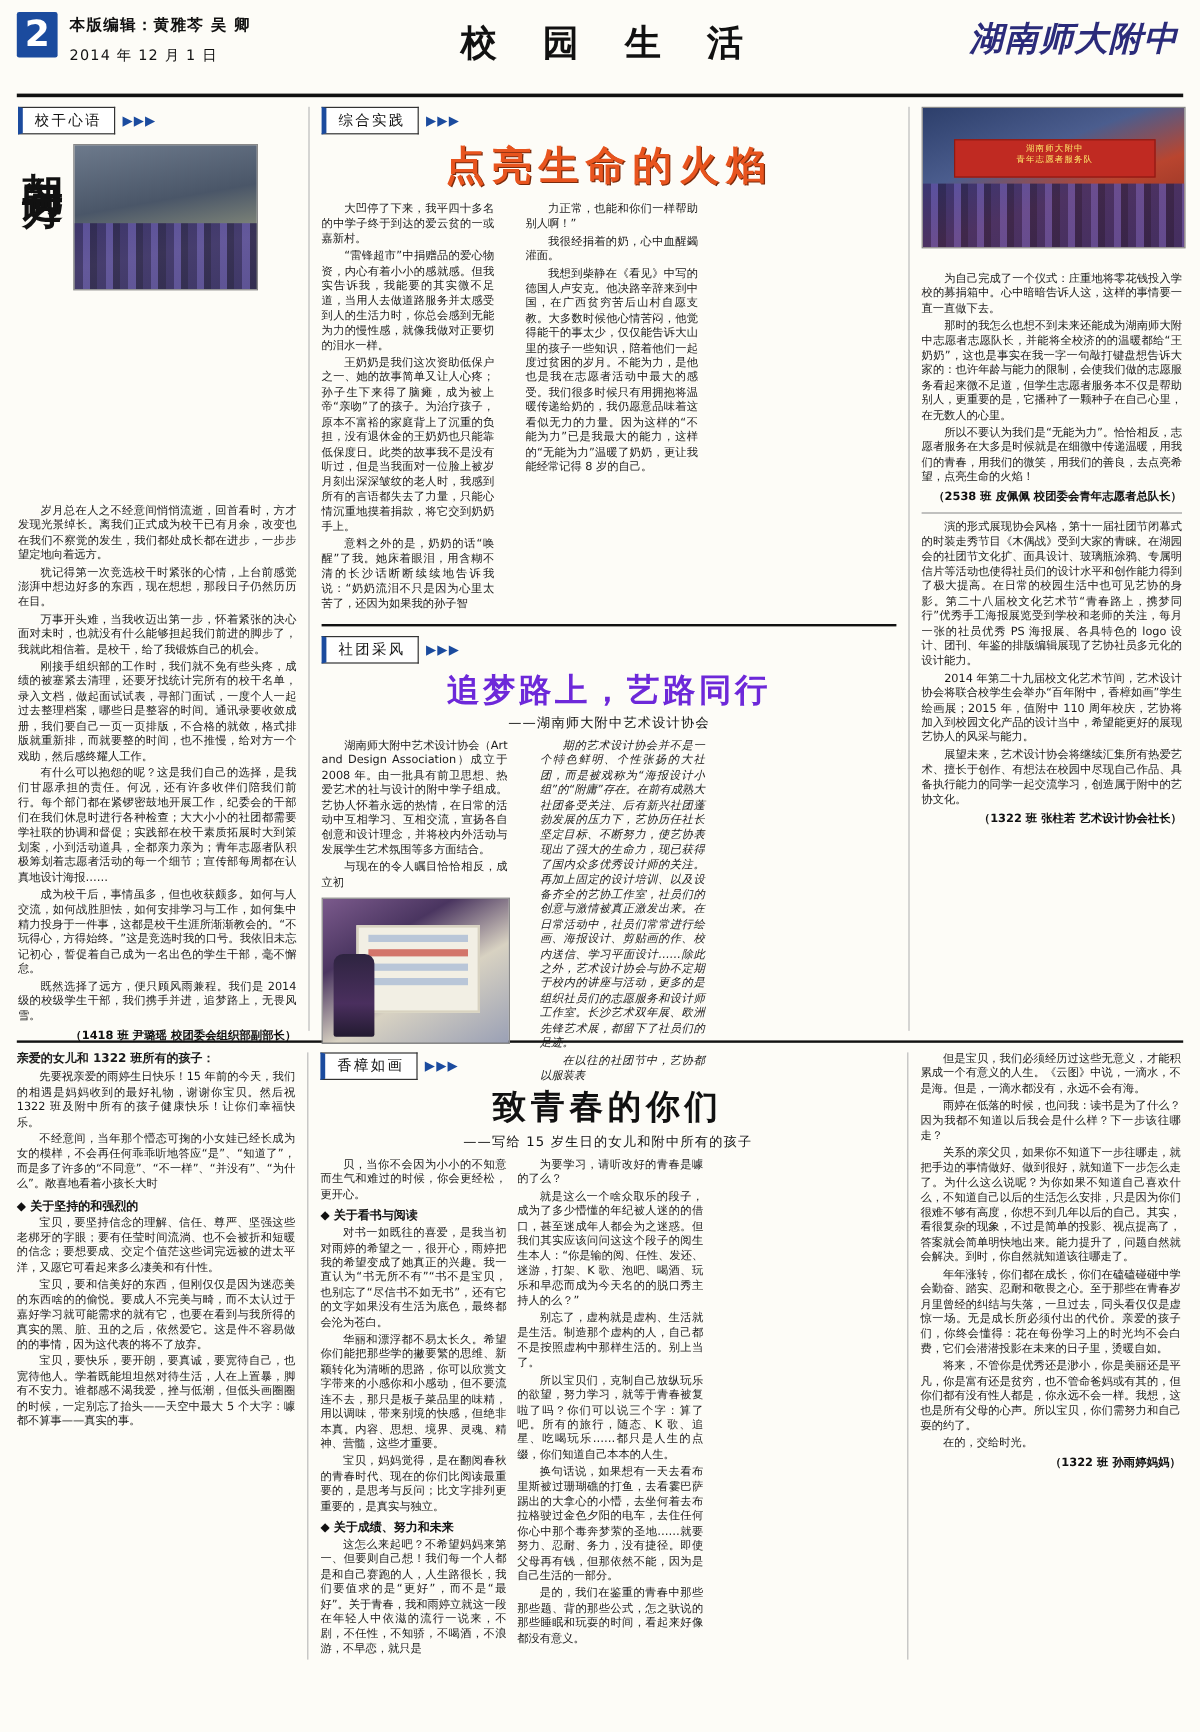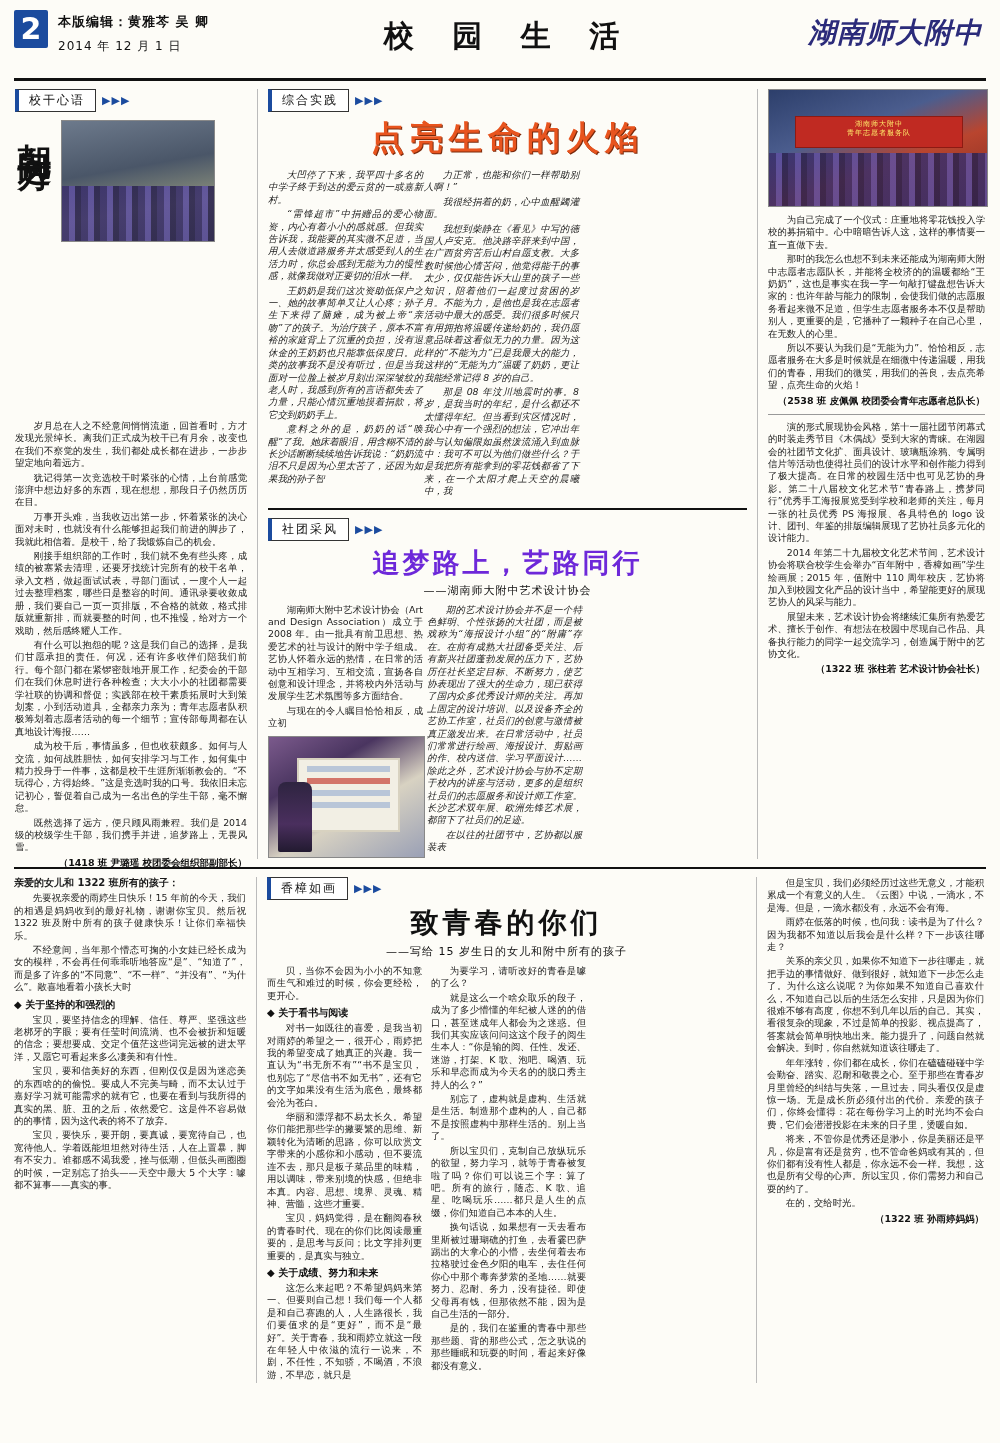--- a/index.html
+++ b/index.html
@@ -167,48 +167,47 @@
     </div>
 
     <div class="col rule-v" style="width:490px;padding-left:10px;">
       <div class="sec-label">
         <span class="name">综合实践</span>
         <span class="arrows">▶▶▶</span>
       </div>
 
       <div class="big-head">点亮生命的火焰</div>
 
-      <div style="display:flex;gap:1px;font-style:italic;">
+      <div style="display:flex;gap:26px;">
         <div class="body-text" style="width:155px;">
           <p>大凹停了下来，我平四十多名的中学子终于到达的爱云贫的一或嘉新村。</p>
           <p>“雷锋超市”中捐赠品的爱心物资，内心有着小小的感就感。但我实告诉我，我能要的其实微不足道，当用人去做道路服务并太感受到人的生活力时，你总会感到无能为力的慢性感，就像我做对正要切的泪水一样。</p>
           <p>王奶奶是我们这次资助低保户之一、她的故事简单又让人心疼；孙子生下来得了脑瘫，成为被上帝“亲吻”了的孩子。为治疗孩子，原本不富裕的家庭背上了沉重的负担，没有退休金的王奶奶也只能靠低保度日。此类的故事我不是没有听过，但是当我面对一位脸上被岁月刻出深深皱纹的老人时，我感到所有的言语都失去了力量，只能心情沉重地摸着捐款，将它交到奶奶手上。</p>
           <p>意料之外的是，奶奶的话“唤醒”了我。她床着眼泪，用含糊不清的长沙话断断续续地告诉我说：“奶奶流泪不只是因为心里太苦了，还因为如果我的孙子智</p>
         </div>
         <div class="body-text" style="width:155px;">
           <p>力正常，也能和你们一样帮助别人啊！”</p>
           <p>我很经捐着的奶，心中血醒蠲灌面。</p>
           <p>我想到柴静在《看见》中写的德国人卢安克。他决路辛辞来到中国，在广西贫穷苦后山村自愿支教。大多数时候他心情苦闷，他觉得能干的事太少，仅仅能告诉大山里的孩子一些知识，陪着他们一起度过贫困的岁月。不能为力，是他也是我在志愿者活动中最大的感受。我们很多时候只有用拥抱将温暖传递给奶的，我仍愿意品味着这看似无力的力量。因为这样的“不能为力”已是我最大的能力，这样的“无能为力”温暖了奶奶，更让我能经常记得 8 岁的自己。</p>
-          <p>那是 08 年汶川地震时的事。8 岁，是我当时的年纪，是什么都还不太懂得年纪。但当看到灾区情况时，我心中有一个强烈的想法，它冲出年龄与认知偏限如虽然泼流涌入到血脉中：我可不可以为他们做些什么？于是我把所有能拿到的零花钱都省了下来，在一个太阳才爬上天空的晨曦中，我</p>
           <p></p>
         </div>
         <div style="width:150px;"></div>
       </div>
 
       <div class="hr-thick"></div>
 
       <div class="sec-label">
         <span class="name">社团采风</span>
         <span class="arrows">▶▶▶</span>
       </div>
 
       <div class="big-head2">追梦路上，艺路同行</div>
       <div class="sub-head">——湖南师大附中艺术设计协会</div>
 
-      <div style="display:flex;gap:4px;">
+      <div style="display:flex;gap:27px;">
         <div style="width:155px;">
           <div class="body-text">
             <p>湖南师大附中艺术设计协会（Art and Design Association）成立于 2008 年。由一批具有前卫思想、热爱艺术的社与设计的附中学子组成。艺协人怀着永远的热情，在日常的活动中互相学习、互相交流，宣扬各自创意和设计理念，并将校内外活动与发展学生艺术氛围等多方面结合。</p>
             <p>与现在的令人瞩目恰恰相反，成立初</p>
           </div>
           <div class="photo ph-c" style="width:155px;height:120px;margin-top:6px;">
             <div class="board">
               <div class="l"></div>
               <div class="l red"></div>
               <div class="l"></div>
@@ -226,21 +225,21 @@
     </div>
 
     <div class="col rule-v" style="width:228px;padding-left:10px;">
       <div class="photo ph-b" style="width:218px;height:116px;">
         <div class="banner">
           <div class="bt">湖南师大附中<br>青年志愿者服务队</div>
         </div>
         <div class="people"></div>
       </div>
 
-      <div class="body-text" style="margin-top:7px;">
+      <div class="body-text" style="margin-top:20px;">
         <p>为自己完成了一个仪式：庄重地将零花钱投入学校的募捐箱中。心中暗暗告诉人这，这样的事情要一直一直做下去。</p>
         <p>那时的我怎么也想不到未来还能成为湖南师大附中志愿者志愿队长，并能将全校济的的温暖都给“王奶奶”，这也是事实在我一字一句敲打键盘想告诉大家的：也许年龄与能力的限制，会使我们做的志愿服务看起来微不足道，但学生志愿者服务本不仅是帮助别人，更重要的是，它播种了一颗种子在自己心里，在无数人的心里。</p>
         <p>所以不要认为我们是“无能为力”。恰恰相反，志愿者服务在大多是时候就是在细微中传递温暖，用我们的青春，用我们的微笑，用我们的善良，去点亮希望，点亮生命的火焰！</p>
       </div>
       <div class="sign">（2538 班 皮佩佩 校团委会青年志愿者总队长）</div>
 
       <div class="hr-thin"></div>
 
       <div class="body-text">
         <p>演的形式展现协会风格，第十一届社团节闭幕式的时装走秀节目《木偶战》受到大家的青睐。在湖园会的社团节文化扩、面具设计、玻璃瓶涂鸦、专属明信片等活动也使得社员们的设计水平和创作能力得到了极大提高。在日常的校园生活中也可见艺协的身影。第二十八届校文化艺术节“青春路上，携梦同行”优秀手工海报展览受到学校和老师的关注，每月一张的社员优秀 PS 海报展、各具特色的 logo 设计、团刊、年鉴的排版编辑展现了艺协社员多元化的设计能力。</p>

